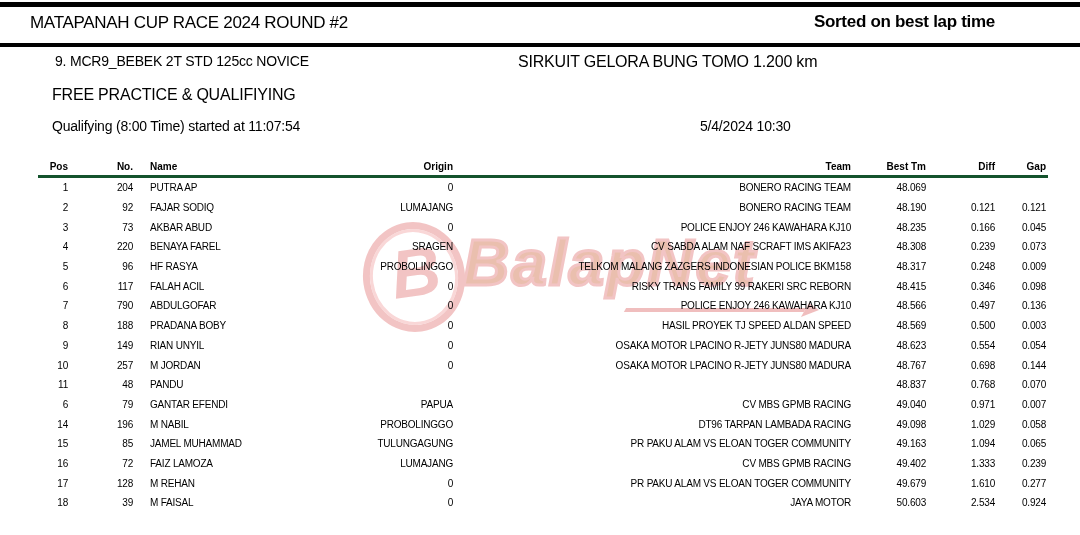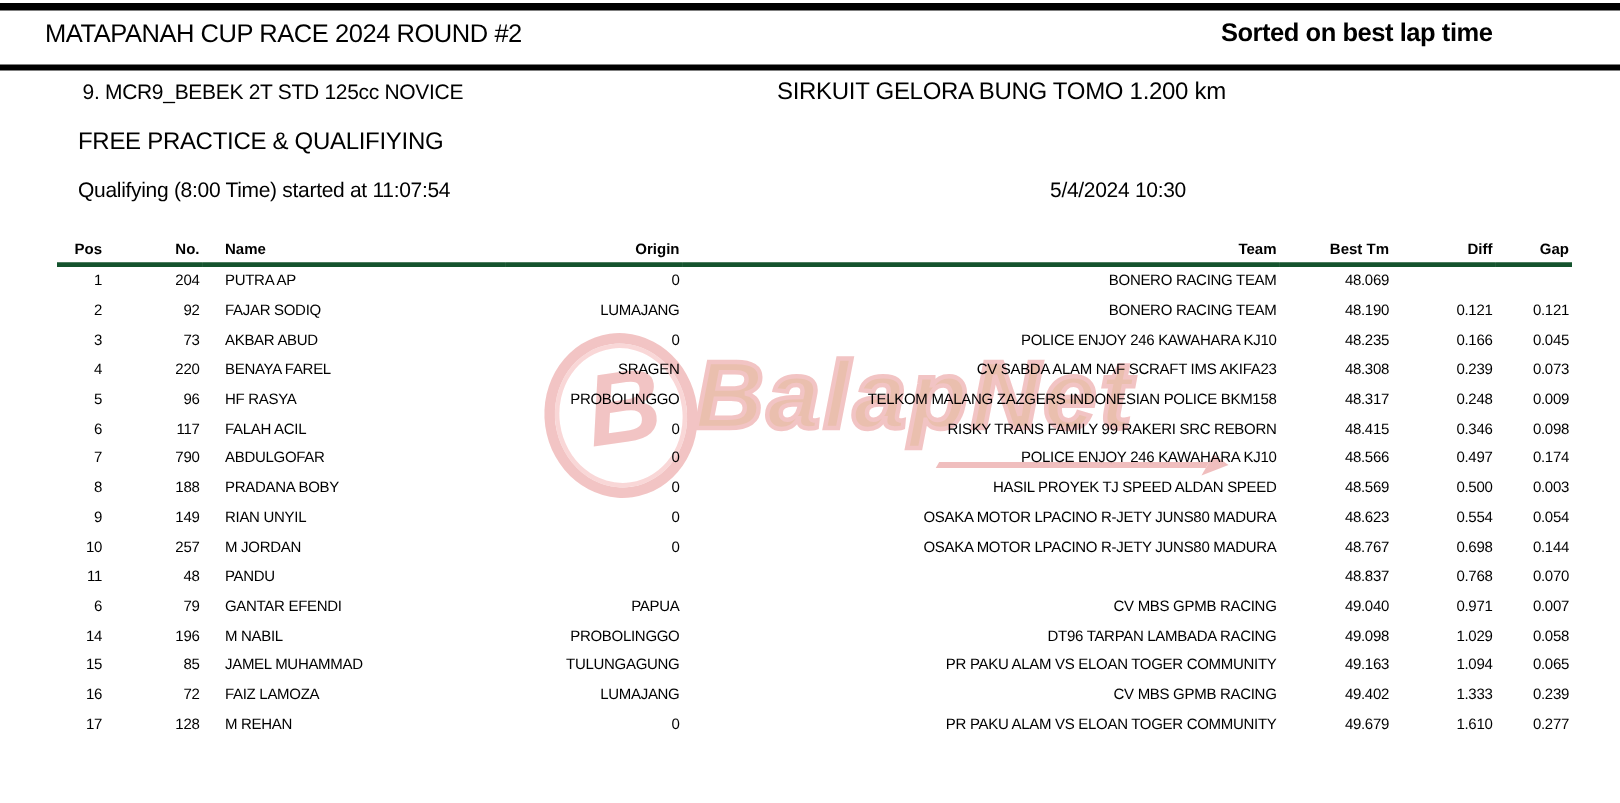--- a/index.html
+++ b/index.html
@@ -185,21 +185,21 @@
         <td class="col-gap">0.098</td>
       </tr>
       <tr>
         <td class="col-pos">7</td>
         <td class="col-no">790</td>
         <td class="col-name">ABDULGOFAR</td>
         <td class="col-origin">0</td>
         <td class="col-team">POLICE ENJOY 246 KAWAHARA KJ10</td>
         <td class="col-best_tm">48.566</td>
         <td class="col-diff">0.497</td>
-        <td class="col-gap">0.174</td>
+        <td class="col-gap">0.136</td>
       </tr>
       <tr>
         <td class="col-pos">8</td>
         <td class="col-no">188</td>
         <td class="col-name">PRADANA BOBY</td>
         <td class="col-origin">0</td>
         <td class="col-team">HASIL PROYEK TJ SPEED ALDAN SPEED</td>
         <td class="col-best_tm">48.569</td>
         <td class="col-diff">0.500</td>
         <td class="col-gap">0.003</td>
@@ -277,14 +277,24 @@
       <tr>
         <td class="col-pos">17</td>
         <td class="col-no">128</td>
         <td class="col-name">M REHAN</td>
         <td class="col-origin">0</td>
         <td class="col-team">PR PAKU ALAM VS ELOAN TOGER COMMUNITY</td>
         <td class="col-best_tm">49.679</td>
         <td class="col-diff">1.610</td>
         <td class="col-gap">0.277</td>
       </tr>
+      <tr>
+        <td class="col-pos">18</td>
+        <td class="col-no">39</td>
+        <td class="col-name">M FAISAL</td>
+        <td class="col-origin">0</td>
+        <td class="col-team">JAYA MOTOR</td>
+        <td class="col-best_tm">50.603</td>
+        <td class="col-diff">2.534</td>
+        <td class="col-gap">0.924</td>
+      </tr>
     </tbody>
 </table>
 
 </body></html>

